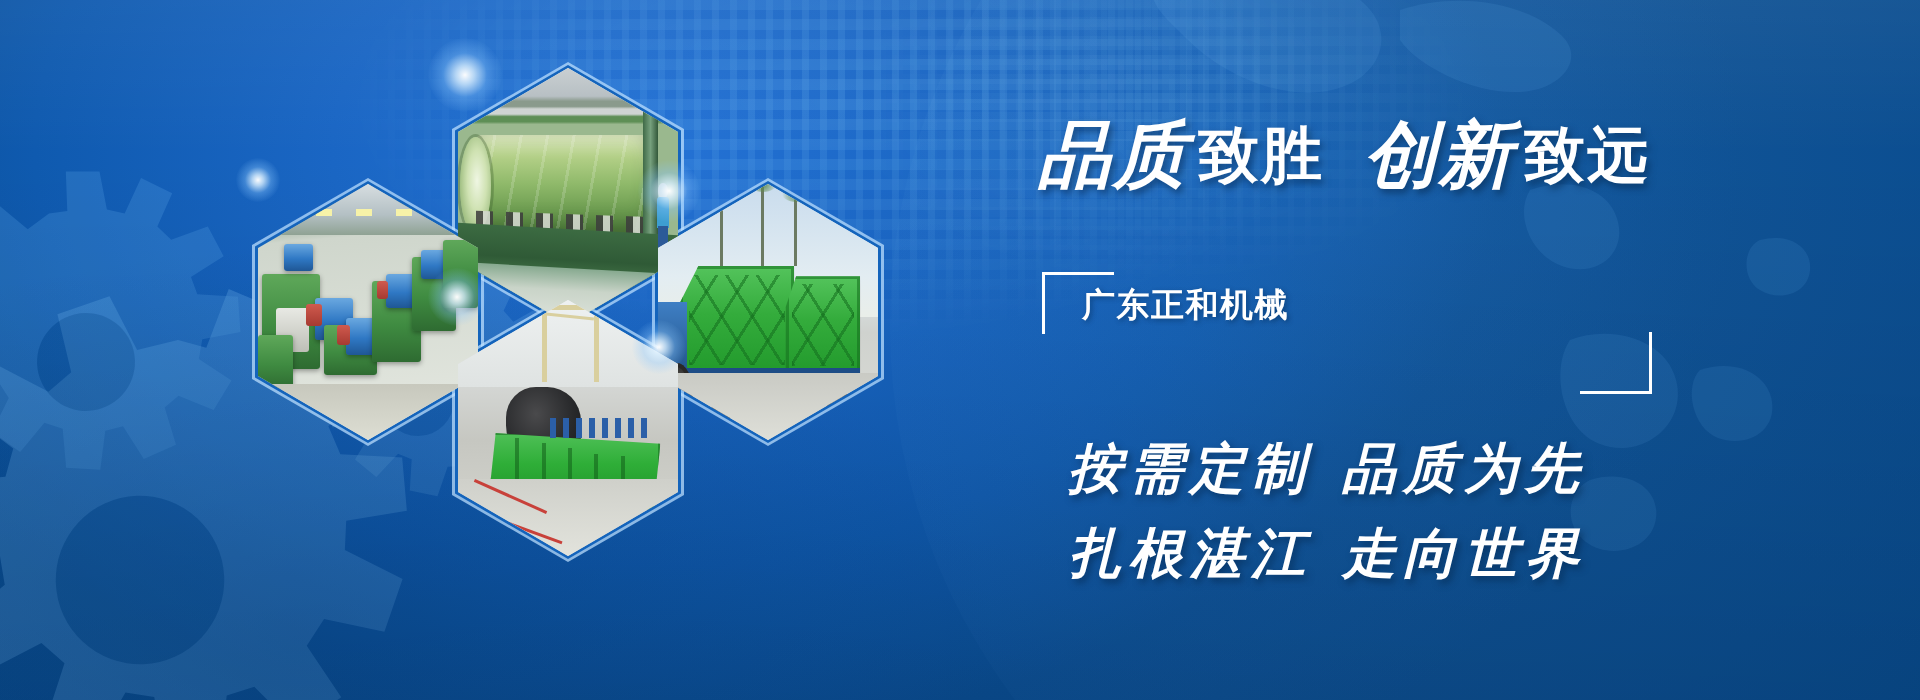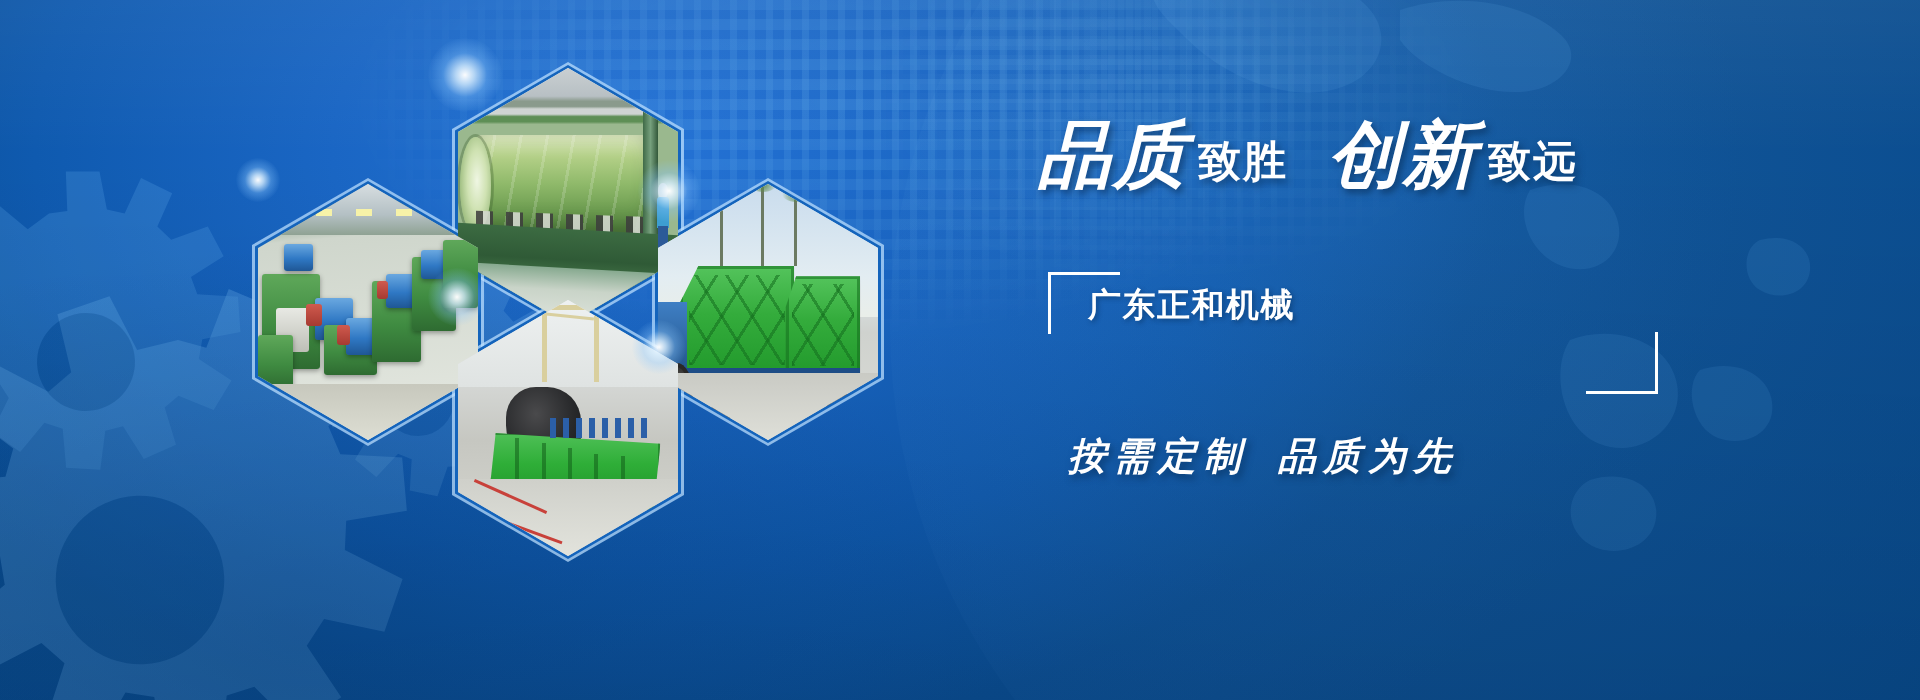--- a/index.html
+++ b/index.html
@@ -226,28 +226,28 @@
     line-height:1;
   }
   .headline .big {
     font-family:"DejaVu Serif","Liberation Serif",serif;
     font-size:73px; font-weight:700; font-style:italic;
     letter-spacing:2px;
     vertical-align:-4px;
   }
   .headline .small {
     font-family:Liberation Mono, monospace;
-    font-size:43px; font-weight:700;
+    font-size:61px; font-weight:700;
     letter-spacing:2px;
     margin:0 6px 12px 10px;
   }
   .headline .gap { display:inline-block; width:34px; }
 
   
-  .sub-block { position:absolute; left:18px; top:176px; width:620px; height:122px;text-decoration:underline; }
+  .sub-block { position:absolute; left:12px; top:176px; width:620px; height:122px;text-decoration:underline; }
   .bracket {
     position:absolute; width:72px; height:62px;
     border:3px solid #ffffff;
   }
   .bracket.tl { left:10px; top:0; border-right:none; border-bottom:none; }
   .bracket.br { right:0; bottom:0; border-left:none; border-top:none; }
 
   .sub-lines { position:absolute; left:50px; top:10px; color:#fff; }
   .sub-line {
     font-family:"Liberation Sans","DejaVu Sans",sans-serif;
@@ -258,21 +258,21 @@
     white-space:nowrap;
     text-shadow:2px 2px 5px rgba(3,35,70,.45);
   }
 
   
   .slogans { position:absolute; left:48px; top:330px; }
   .slogan {
     font-family:"DejaVu Serif","Liberation Serif",serif;
     font-style:italic;
     font-weight:700;
-    font-size:38px;
+    font-size:54px;
     color:#ffffff;
     letter-spacing:7px;
     line-height:1.58;
     white-space:nowrap;
     text-shadow:3px 4px 7px rgba(3,35,70,.55);
   }
   .slogan .sp { display:inline-block; width:30px; }
 </style>
 </head>
 <body>
@@ -446,16 +446,19 @@
       <div class="bracket br"></div>
       <div class="sub-lines">
         <div class="sub-line">广东正和机械</div>
       </div>
     </div>
 
     <div class="slogans">
       <div class="slogan">
         <span>按需定制</span><span class="sp"></span><span>品质为先</span>
       </div>
+      <div class="slogan">
+        <span>扎根湛江</span><span class="sp"></span><span>走向世界</span>
+      </div>
     </div>
 
   </div>
 </div>
 
 </body></html>

